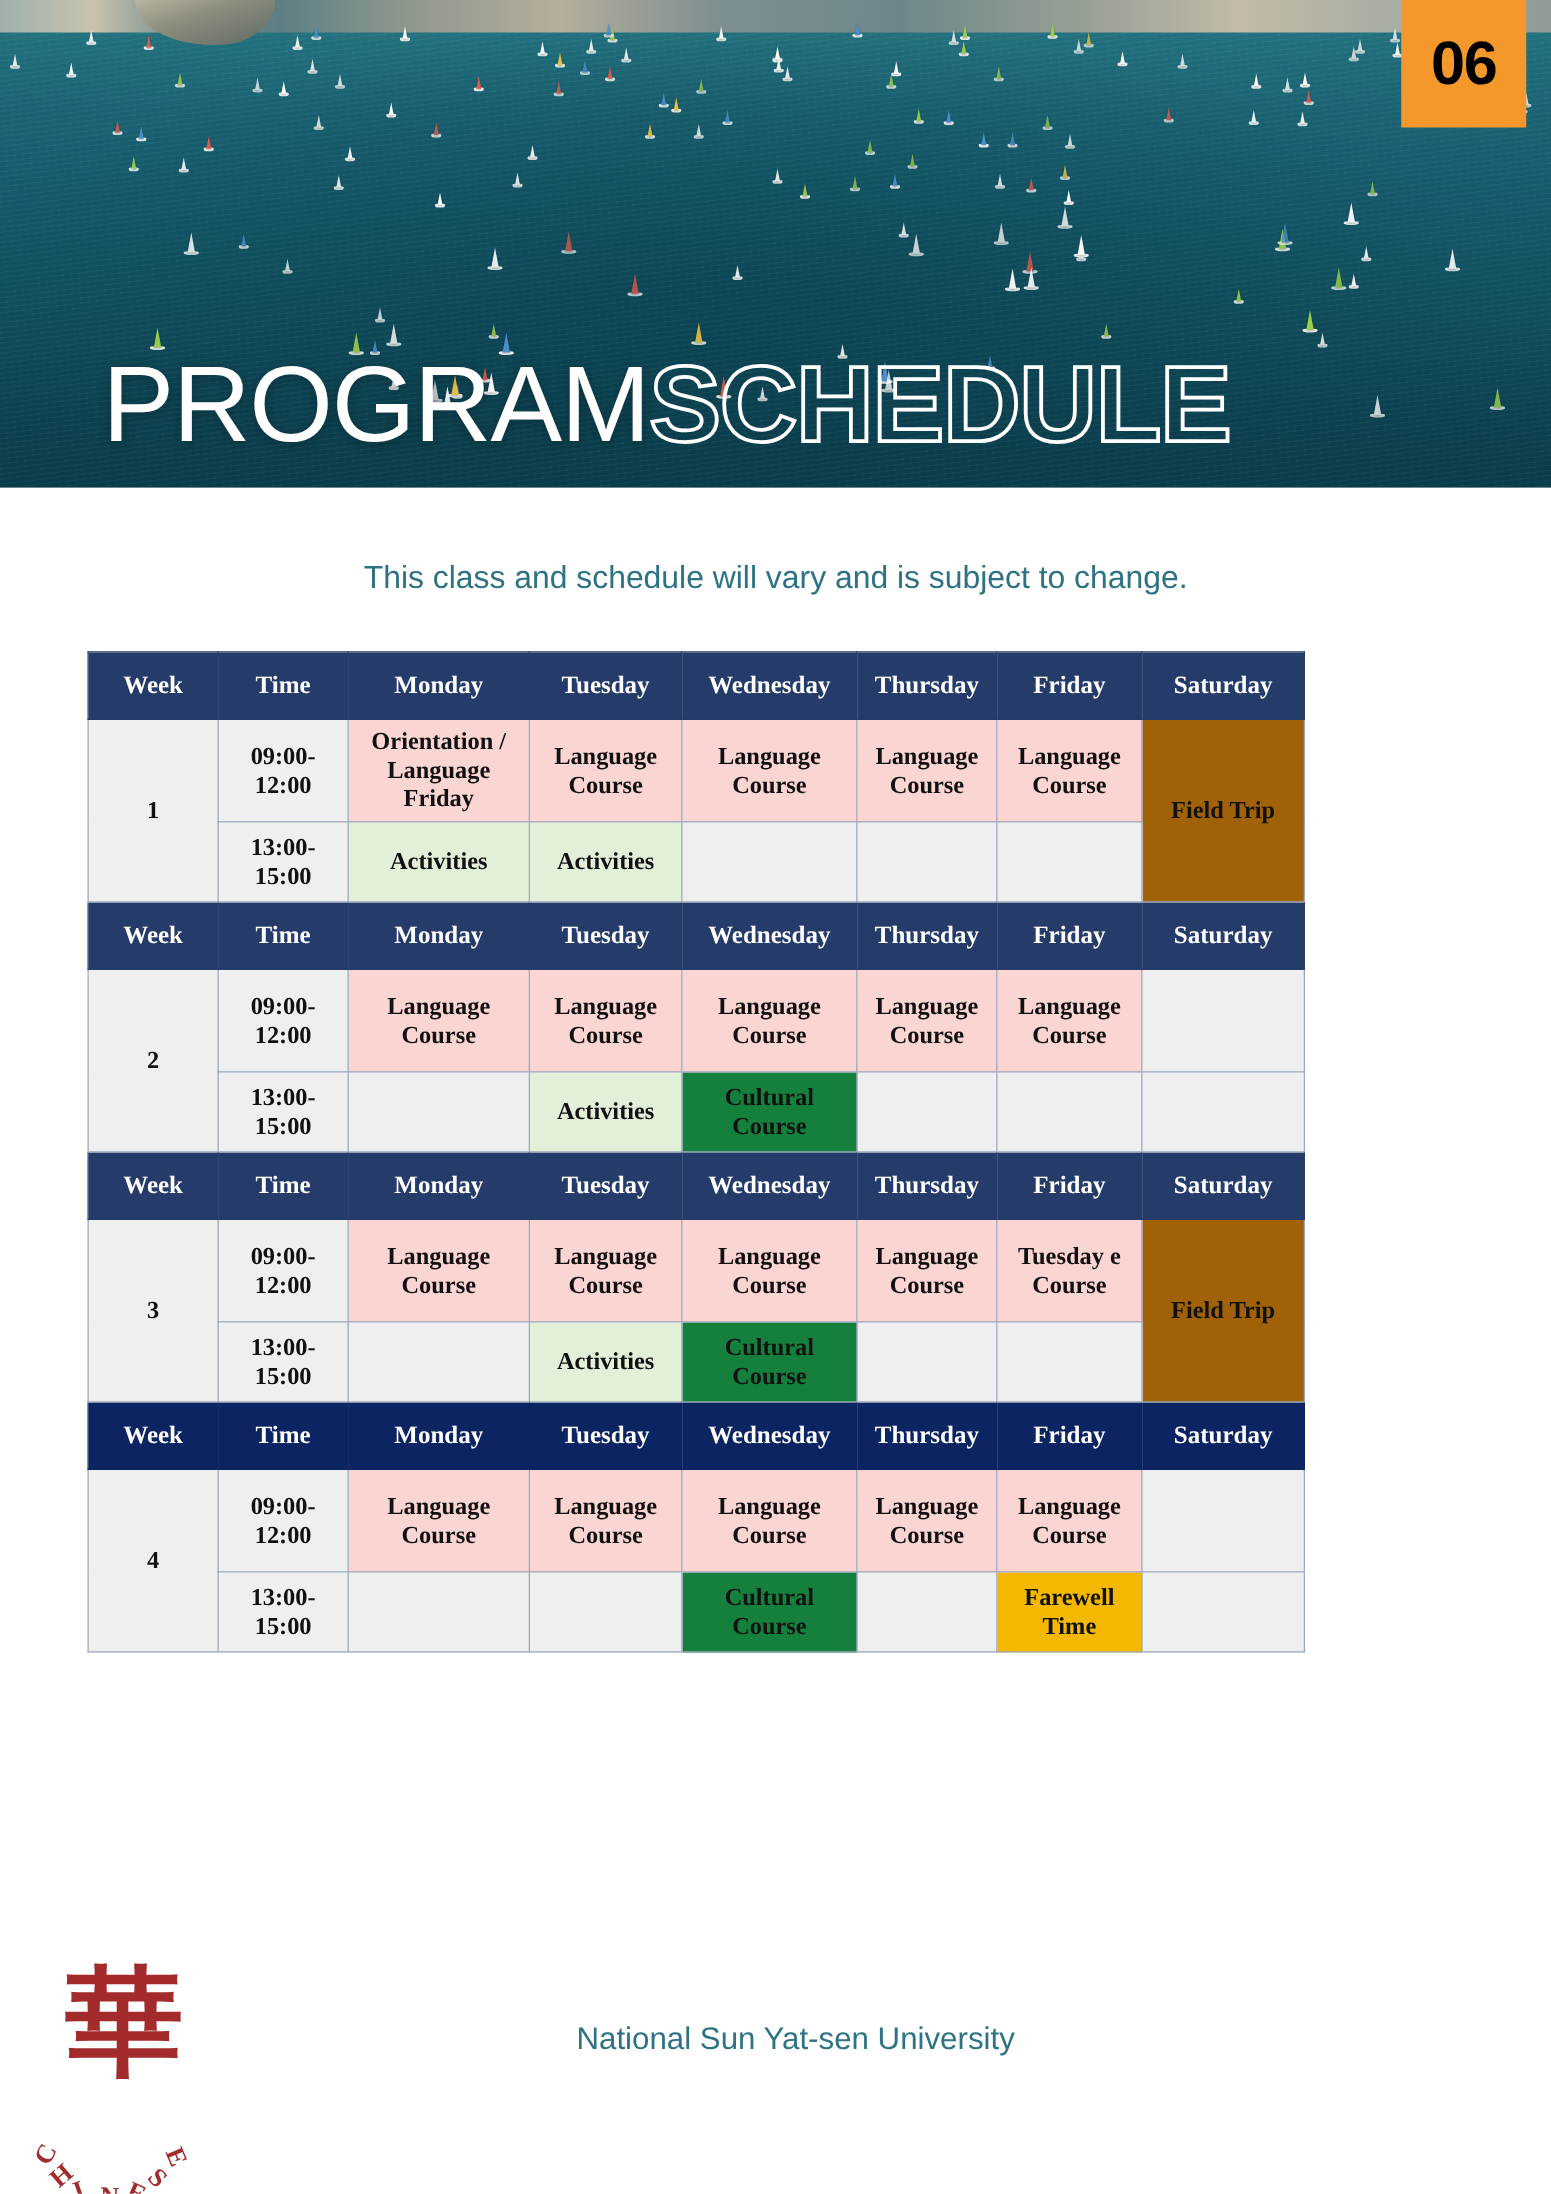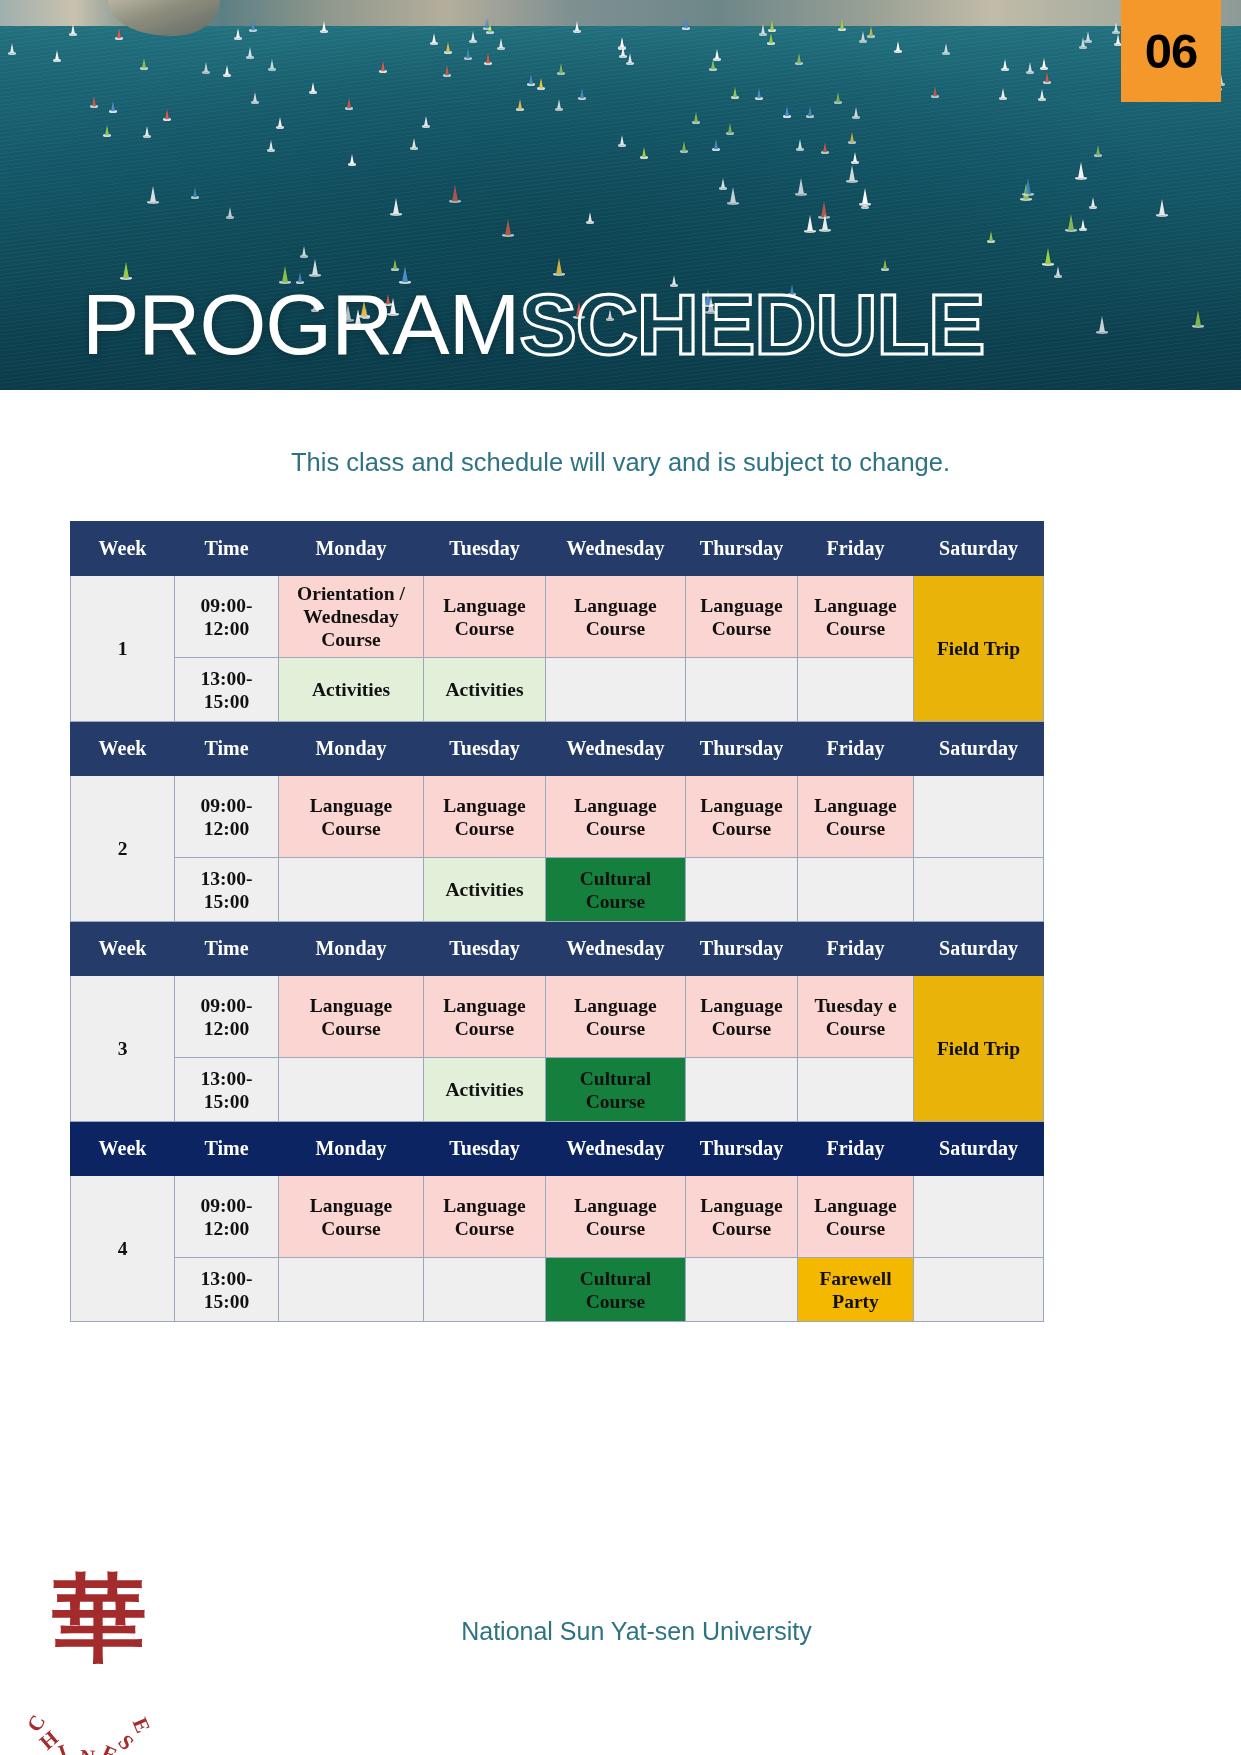--- a/index.html
+++ b/index.html
@@ -144,21 +144,21 @@
   td.weekno{
     background:#EFEFEF;font-weight:400;font-size:20px;
   }
   td.time{
     background:#EFEFEF;font-weight:400;font-size:19.5px;
   }
   td.blank{background:#EFEFEF;}
   td.lang{background:#FAD5D2;}
   td.act{background:#E2EFD9;}
   td.cult{background:#15803d;}
-  td.trip{background:#eab308;}
+  td.trip{background:#a16207;}
   td.party{background:#F5B800;}
   tr.r1 td{height:73px;}
   tr.r2 td{height:55px;}
 
   
   .footer{
     position:absolute;left:0;bottom:0;width:1241px;height:190px;
   }
   .logo{
     position:absolute;left:30px;top:12px;width:130px;height:120px;
@@ -787,21 +787,21 @@
           <th>Monday</th>
           <th>Tuesday</th>
           <th>Wednesday</th>
           <th>Thursday</th>
           <th>Friday</th>
           <th>Saturday</th>
         </tr>
         <tr class="r1">
           <td class="weekno" rowspan="2">1</td>
           <td class="time">09:00-12:00</td>
-          <td class="lang">Orientation / Wednesday Course</td>
+          <td class="lang">Orientation / Language Friday</td>
           <td class="lang">Language Course</td>
           <td class="lang">Language Course</td>
           <td class="lang">Language Course</td>
           <td class="lang">Language Course</td>
           <td class="trip" rowspan="2">Field Trip</td>
         </tr>
         <tr class="r2">
           <td class="time">13:00-15:00</td>
           <td class="act">Activities</td>
           <td class="act">Activities</td>
@@ -885,21 +885,21 @@
           <td class="lang">Language Course</td>
           <td class="lang">Language Course</td>
           <td class="blank"></td>
         </tr>
         <tr class="r2">
           <td class="time">13:00-15:00</td>
           <td class="blank"></td>
           <td class="blank"></td>
           <td class="cult">Cultural Course</td>
           <td class="blank"></td>
-          <td class="party">Farewell Party</td>
+          <td class="party">Farewell Time</td>
           <td class="blank"></td>
         </tr>
       </tbody>
   </table>
 </div>
 
 <div class="footer">
   <div class="logo">
     <div class="hanzi">華</div>
     <div class="arc" id="logo-arc">

